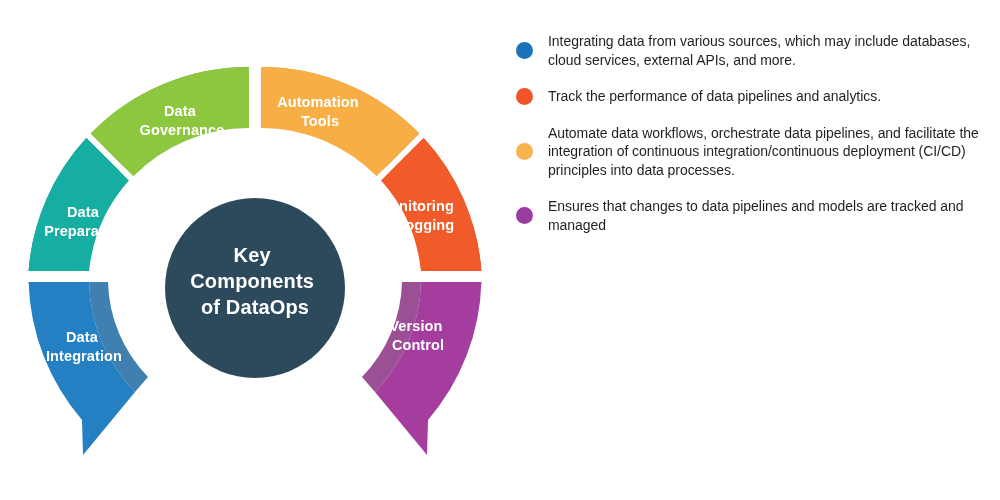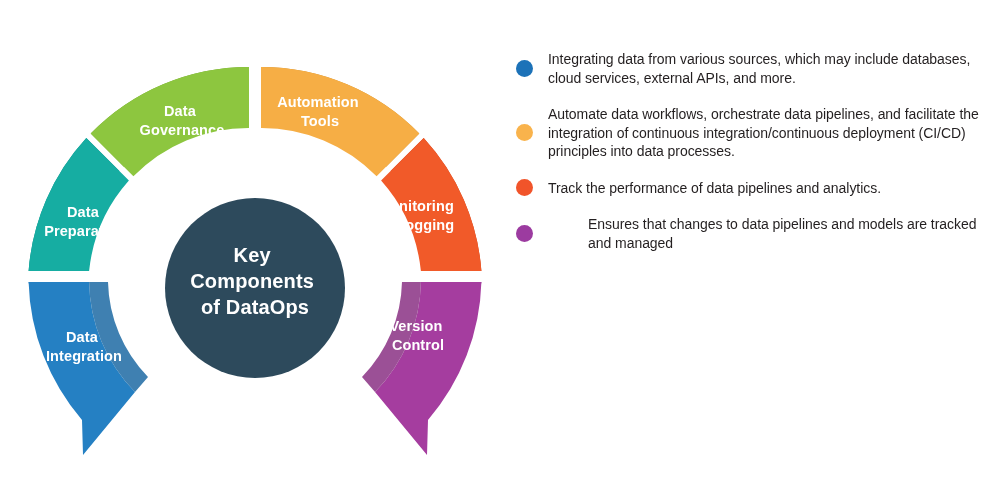--- a/index.html
+++ b/index.html
@@ -48,29 +48,29 @@
     font-weight: 700;
     fill: #ffffff;
     text-anchor: middle;
     letter-spacing: .15px;
   }
 
   
   #legend {
     position: absolute;
     left: 516px;
-    top: 50px;
+    top: 32px;
     width: 478px;
   }
   .legend-item {
     display: flex;
     align-items: center;
     margin-bottom: 18px;
   }
-  .legend-item:last-child { margin-bottom: 0; gap: 40px; }
+  .legend-item:last-child { margin-bottom: 0; }
   .legend-bullet {
     flex: 0 0 auto;
     width: 17px;
     height: 17px;
     border-radius: 50%;
     margin-right: 15px;
   }
   .legend-text {
     flex: 1 1 auto;
     font-family: "Liberation Sans", "DejaVu Sans", sans-serif;
@@ -184,28 +184,28 @@
   <div id="legend">
 
     <div class="legend-item">
       <span class="legend-bullet" style="background:#1c72b8;"></span>
       <span class="legend-text">Integrating data from various sources, which may include databases, cloud services, external APIs, and more.</span>
     </div>
 
 
 
     <div class="legend-item">
+      <span class="legend-bullet" style="background:#f1542a;"></span>
+      <span class="legend-text">Track the performance of data pipelines and analytics.</span>
+    </div>
+
+    <div class="legend-item">
       <span class="legend-bullet" style="background:#f9b34c;"></span>
       <span class="legend-text">Automate data workflows, orchestrate data pipelines, and facilitate the integration of continuous integration/continuous deployment (CI/CD) principles into data processes.</span>
     </div>
 
     <div class="legend-item">
-      <span class="legend-bullet" style="background:#f1542a;"></span>
-      <span class="legend-text">Track the performance of data pipelines and analytics.</span>
-    </div>
-
-    <div class="legend-item">
       <span class="legend-bullet" style="background:#9c3ba0;"></span>
       <span class="legend-text">Ensures that changes to data pipelines and models are tracked and managed</span>
     </div>
 
   </div>
 </div>
 
 </body></html>

